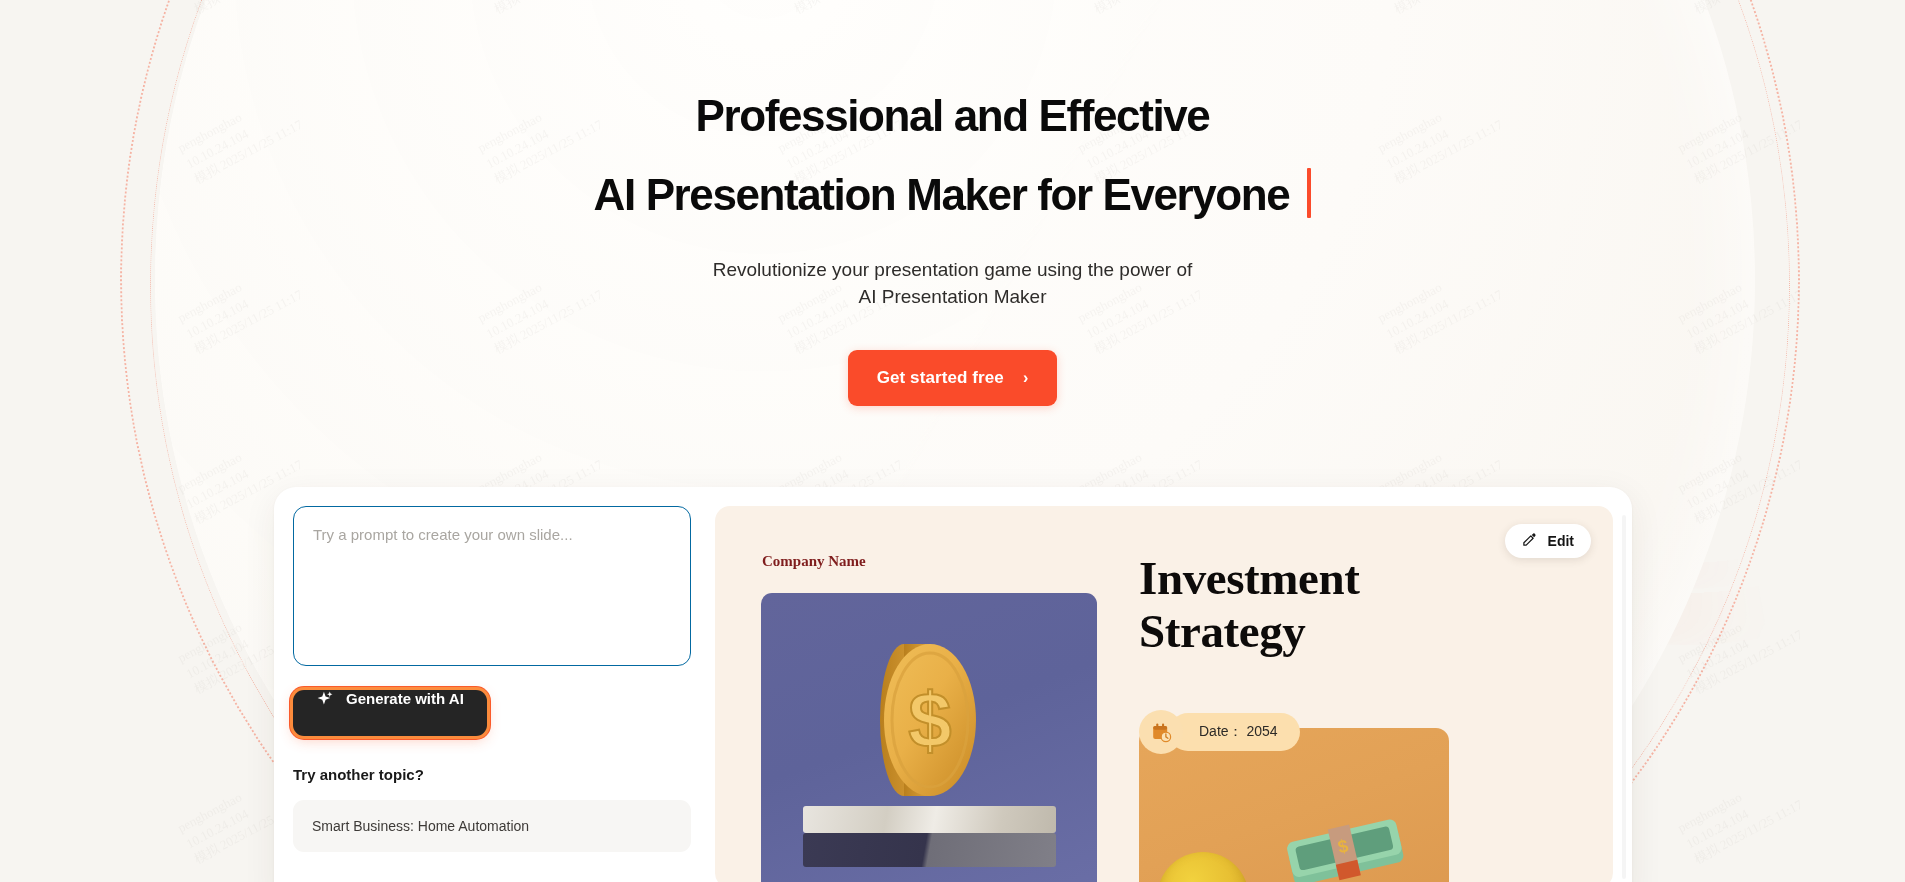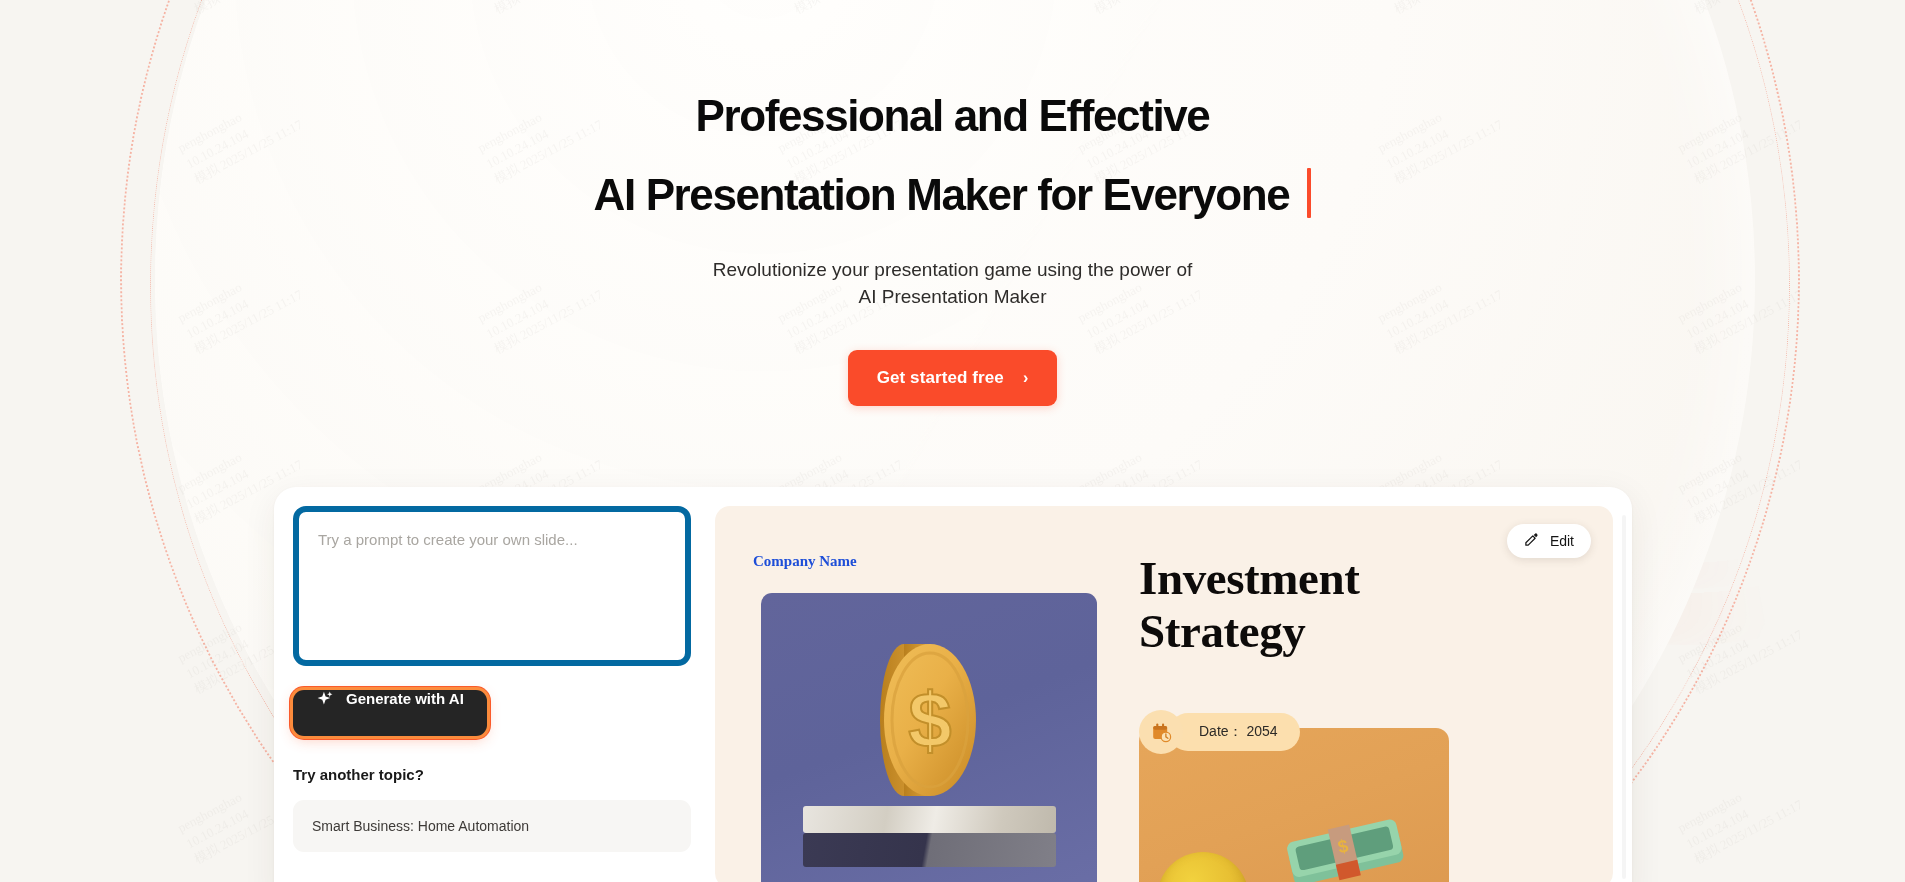--- a/index.html
+++ b/index.html
@@ -151,21 +151,21 @@
     z-index: 4;
     display: flex;
     padding: 19px;
     gap: 24px;
   }
 
   
   .left-col { width: 398px; flex: none; display: flex; flex-direction: column; }
   .prompt-box {
     width: 398px; height: 160px;
-    border: 6px solid #0369a1;
+    border: 1px solid #0369a1;
     border-radius: 13px;
     background: #fff;
     padding: 17px 19px;
     font-size: 15px;
     color: #9b9893;
     font-family: "Liberation Sans", sans-serif;
     resize: none;
     outline: none;
     line-height: 1.5;
   }
@@ -217,30 +217,30 @@
     background: #faf1e7;
     border-radius: 15px;
     overflow: hidden;
   }
   .edit-btn {
     position: absolute; right: 22px; top: 18px;
     display: inline-flex; align-items: center; gap: 11px;
     height: 34px; padding: 0 17px;
     background: #fff; color: #141414;
     border: none; border-radius: 18px;
-    font-size: 14px; font-weight: 400;
+    font-size: 14px; font-weight: 700;
     cursor: pointer;
     box-shadow: 0 2px 8px rgba(70,55,40,.13);
     z-index: 6;
     font-family: "Liberation Sans", sans-serif;
   }
   .company-name {
-    position: absolute; left: 38px; top: 47px;
+    position: absolute; left: 47px; top: 47px;
     font-family: "Liberation Serif", serif;
-    font-size: 15px; font-weight: 700; color: #1d4ed8;
+    font-size: 15px; font-weight: 700; color: #7f1d1d;
   }
   .coin-panel {
     position: absolute;
     left: 46px; top: 87px;
     width: 336px; height: 300px;
     border-radius: 11px;
     background: linear-gradient(160deg, #62659b 0%, #5e639a 45%, #6a6ea6 100%);
     overflow: hidden;
   }
   .coin-ellipse {

